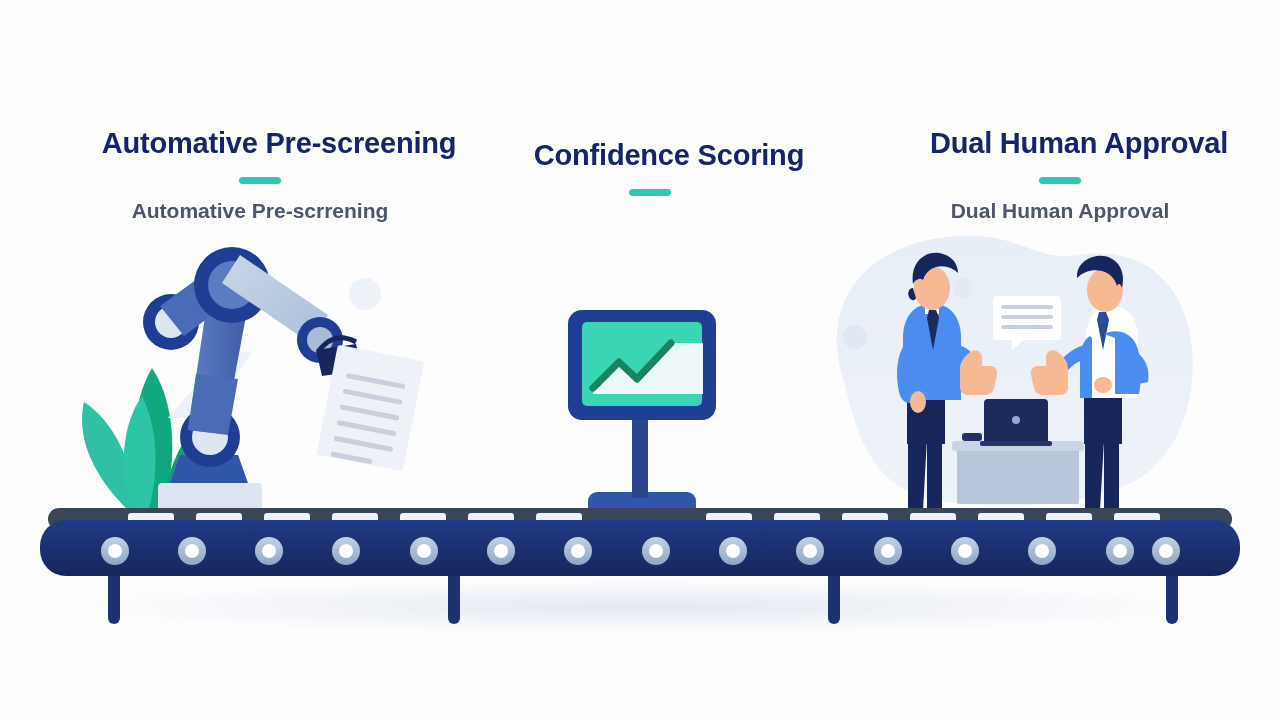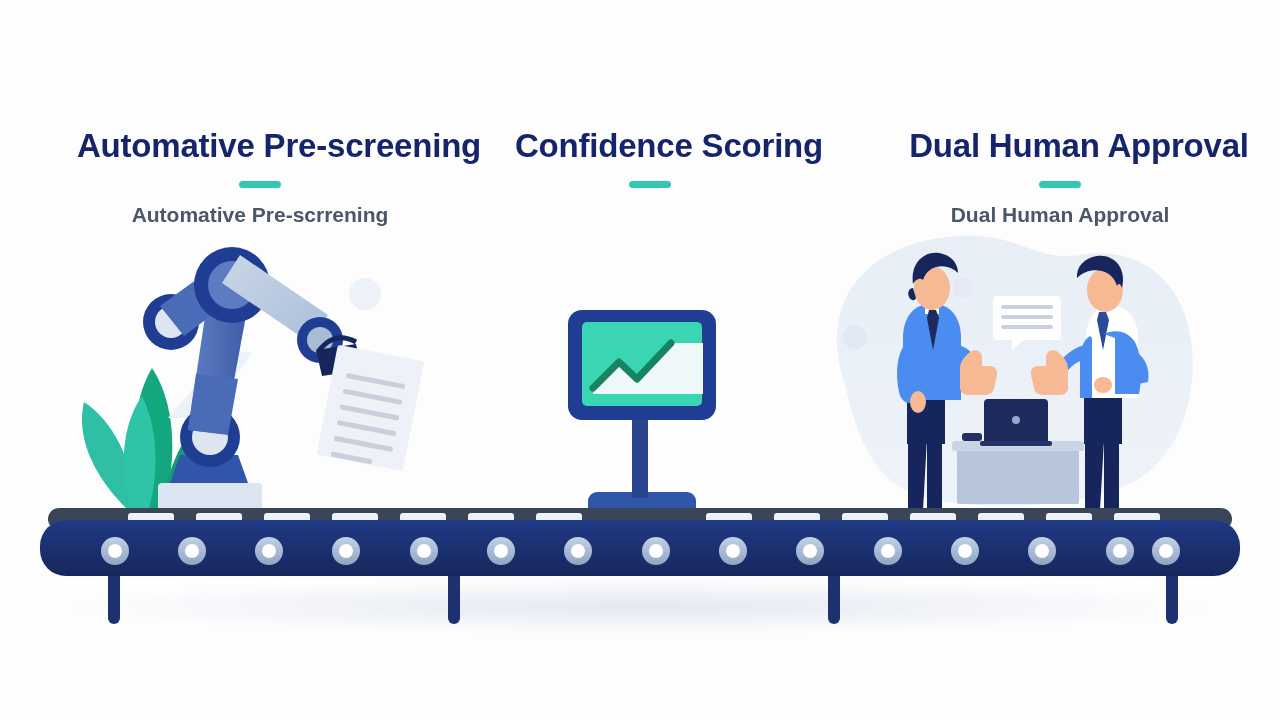--- a/index.html
+++ b/index.html
@@ -6,35 +6,35 @@
   body{
     width:1280px;height:720px;overflow:hidden;
     background:#ffffff;
     font-family:"Liberation Sans", sans-serif;
   }
   #stage{position:relative;width:1280px;height:720px;background:#fdfdfe;overflow:hidden;}
 
   
   .col-head{position:absolute;text-align:center;}
   .col-title{
-    font-size:33px;font-weight:bold;letter-spacing:-0.2px;
+    font-size:29px;font-weight:bold;letter-spacing:-0.2px;
     color:#16256b;line-height:1.1;white-space:nowrap;padding-left:38px;
   }
   .col-rule{
     width:42px;height:7px;border-radius:4px;background:#33c6b2;
     margin:17px auto 0 auto;
   }
   .col-sub{
     margin-top:14px;font-size:21px;color:#4c5668;font-weight:700;
     line-height:1.2;white-space:nowrap;
   }
   .col-sub.empty{visibility:hidden;}
 
   #head1{left:0px;top:128px;width:520px;}
-  #head2{left:450px;top:128px;width:400px;}
+  #head2{left:450px;top:140px;width:400px;}
   #head3{left:820px;top:128px;width:480px;}
 
   
   #art{position:absolute;left:0;top:0;width:1280px;height:720px;}
   svg{display:block;}
 </style>
 </head>
 <body>
 
 <div id="stage">

